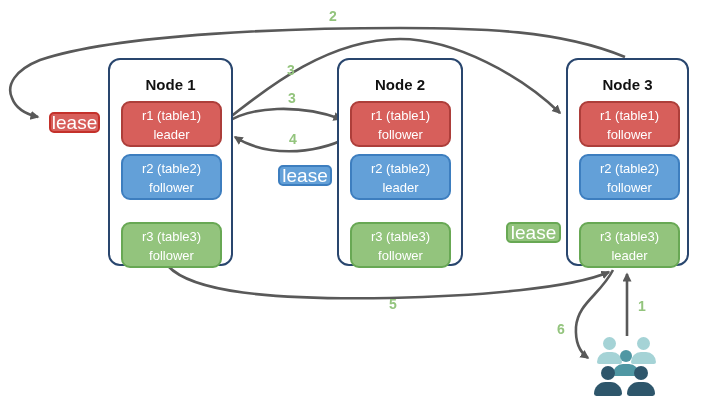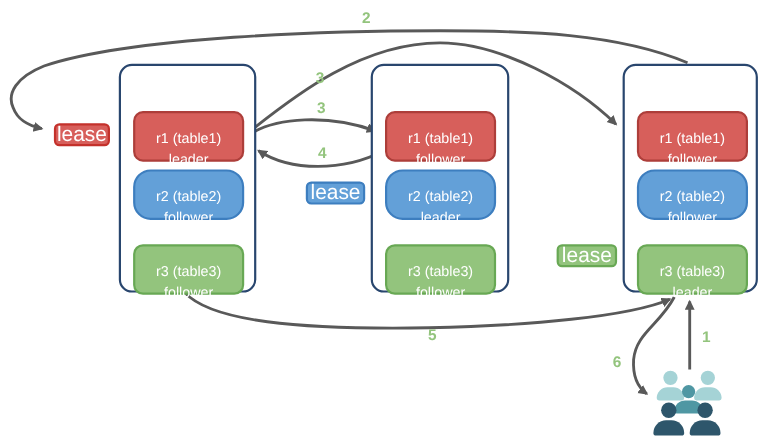--- a/index.html
+++ b/index.html
@@ -7,23 +7,23 @@
   .canvas{position:relative;width:704px;height:405px;background:#fff;overflow:hidden;}
   .arrows{position:absolute;left:0;top:0;}
   .arrow-path{fill:none;stroke:var(--arrow-color);stroke-width:2.6;}
   .ahp{fill:var(--arrow-color);}
   .node{position:absolute;top:58px;height:208px;background:#fff;border:2px solid var(--node-border);
         border-radius:12px;box-sizing:border-box;}
   .node-title{position:absolute;top:16px;left:0;width:100%;text-align:center;
         font-size:15px;font-weight:bold;color:#111111;}
   .replica{position:absolute;left:11px;width:101px;height:46px;border-radius:9px;
         box-sizing:border-box;border:2px solid;color:#ffffff;text-align:center;
-        font-size:13px;line-height:19px;padding-top:13px;}
+        font-size:13px;line-height:19px;padding-top:3px;}
   .replica.red{background:var(--replica-red-fill);border-color:var(--replica-red-border);}
-  .replica.blue{background:var(--replica-blue-fill);border-color:var(--replica-blue-border);border-radius:16px;}
+  .replica.blue{background:var(--replica-blue-fill);border-color:var(--replica-blue-border);}
   .replica.green{background:var(--replica-green-fill);border-color:var(--replica-green-border);margin-top:12px;}
   .r-top{top:41px;} .r-mid{top:94px;} .r-bot{top:150px;}
   .lease{position:absolute;height:21px;border-radius:5px;box-sizing:border-box;border:2px solid;
         color:#ffffff;text-align:center;font-size:19px;line-height:17px;}
   .lease.red{background:var(--replica-red-fill);border-color:var(--lease-red-border);}
   .lease.blue{background:var(--replica-blue-fill);border-color:var(--replica-blue-border);}
   .lease.green{background:var(--replica-green-fill);border-color:var(--replica-green-border);}
   .step{position:absolute;width:16px;text-align:center;font-size:14px;font-weight:bold;
         color:var(--step-label-color);}
   .person{position:absolute;}
@@ -47,50 +47,53 @@
     <path class="arrow-path" marker-end="url(#ah)" d="M625,57 C560,30 480,28 400,28 C300,28 120,33 40,60 C15,70 6,85 12,98 C16,109 25,114 38,117"></path>
     <path class="arrow-path" marker-end="url(#ah)" d="M224,122 C270,85 330,39 400,39 C455,39 522,76 560,113"></path>
     <path class="arrow-path" marker-end="url(#ah)" d="M226,123 C250,106 300,104 341,119"></path>
     <path class="arrow-path" marker-end="url(#ah)" d="M349,137 C312,156 264,156 235,137"></path>
     <path class="arrow-path" marker-end="url(#ah)" d="M168,266 C192,292 270,300 390,298 C480,296 572,288 609,272"></path>
     <path class="arrow-path" marker-end="url(#ah)" d="M627,336 L627,274"></path>
     <path class="arrow-path" marker-end="url(#ah)" d="M613,270 C600,295 578,303 576,327 C575,344 581,353 588,358"></path>
   </svg>
 
   <div class="node" style="left:108px;width:125px;">
+    <div class="node-title">Node 1</div>
     <div class="replica red r-top">
       <div>r1 (table1)</div>
       <div>leader</div>
     </div>
     <div class="replica blue r-mid">
       <div>r2 (table2)</div>
       <div>follower</div>
     </div>
     <div class="replica green r-bot">
       <div>r3 (table3)</div>
       <div>follower</div>
     </div>
   </div>
 
   <div class="node" style="left:337px;width:126px;">
+    <div class="node-title">Node 2</div>
     <div class="replica red r-top">
       <div>r1 (table1)</div>
       <div>follower</div>
     </div>
     <div class="replica blue r-mid">
       <div>r2 (table2)</div>
       <div>leader</div>
     </div>
     <div class="replica green r-bot">
       <div>r3 (table3)</div>
       <div>follower</div>
     </div>
   </div>
 
   <div class="node" style="left:566px;width:123px;">
+    <div class="node-title">Node 3</div>
     <div class="replica red r-top">
       <div>r1 (table1)</div>
       <div>follower</div>
     </div>
     <div class="replica blue r-mid">
       <div>r2 (table2)</div>
       <div>follower</div>
     </div>
     <div class="replica green r-bot">
       <div>r3 (table3)</div>

